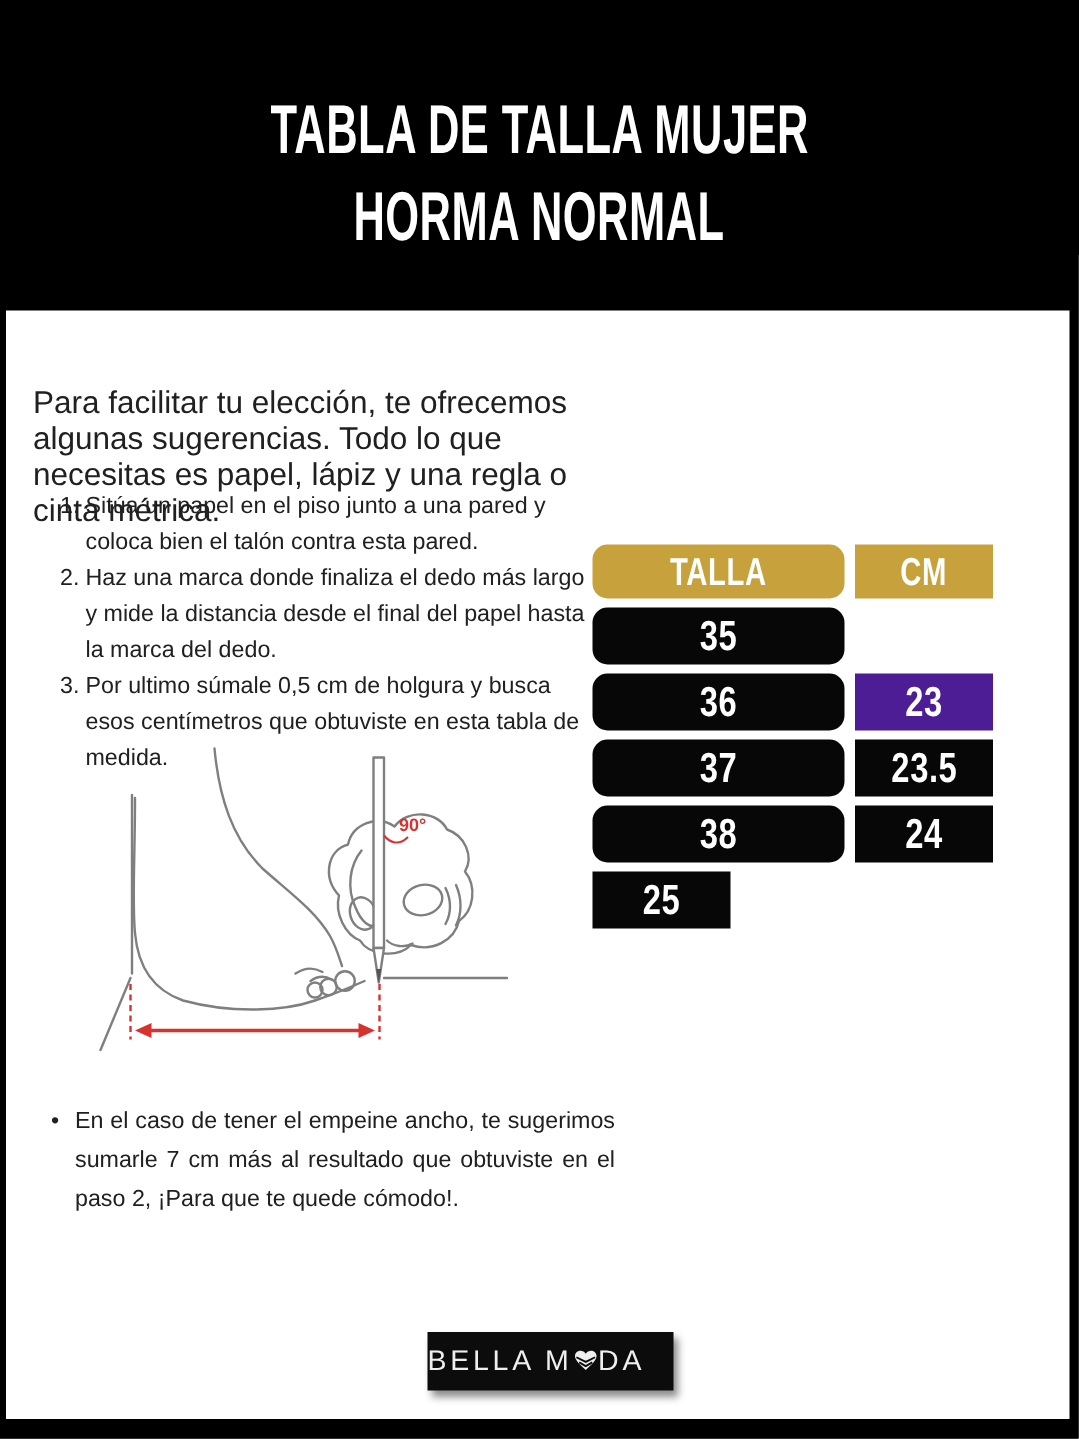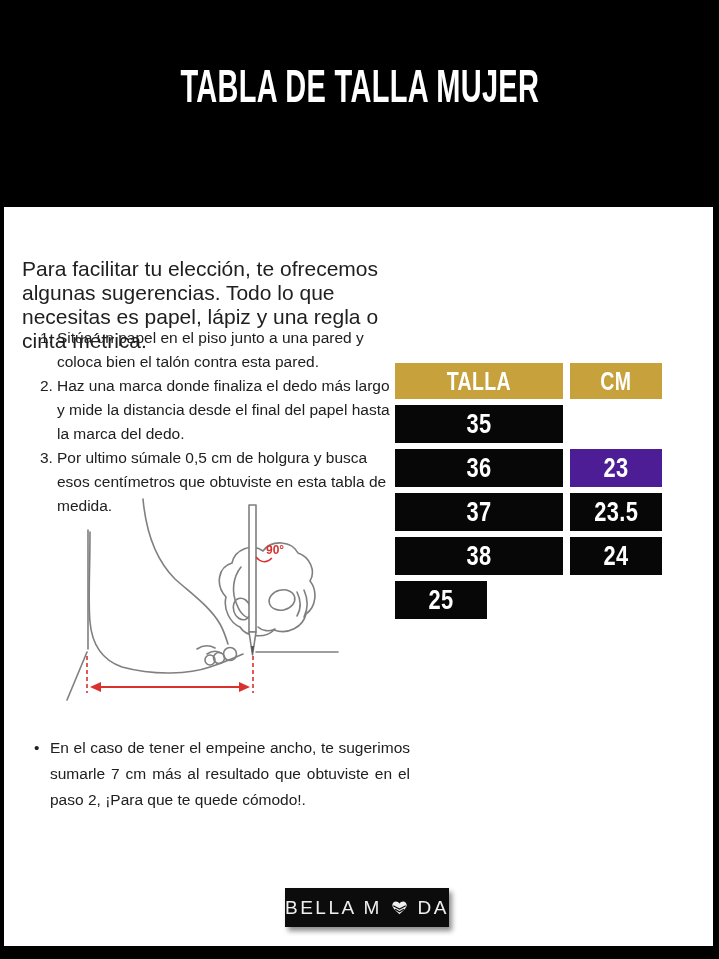--- a/index.html
+++ b/index.html
@@ -40,53 +40,56 @@
     list-style:none; position:relative; padding-left:17px;
   }
   .steps li .num { position:absolute; left:0; top:0; }
   
   .size-table { position:absolute; left:391px; top:156px; }
   .t-row { display:flex; gap:7px; margin-bottom:6px; }
   .cell {
     display:flex; align-items:center; justify-content:center;
     color:#fff; overflow:hidden;
   }
-  .col-talla { width:168px; }
+  .col-talla { width:168px;border-radius:10px; }
   .col-cm   { width:92px; }
   .th { height:36px; }
   .td { height:38px; }
   .th .cond { font-size:26px; transform:scaleX(0.75); }
   .td .cond { font-size:28px; transform:scaleX(0.78); }
   
   .illustration { position:absolute; left:56px; top:290px; width:310px; height:205px; }
   
   .note-wrap {
     position:absolute; left:26px; top:528px; width:380px;
     display:flex; font-size:15.5px; line-height:26px;
   }
   .note-bullet { width:20px; flex:0 0 20px; text-align:left; padding-left:4px; }
   .note-text { flex:1; text-align:justify; }
   
   .brand {
     position:absolute; left:281px; top:681px; width:164px; height:39px;
     background:#0c0c0c; color:#efefef;
-    display:flex; align-items:center; justify-content:space-between;
+    display:flex; align-items:center; justify-content:flex-start;
     font-size:19px; letter-spacing:2.5px;
     box-shadow:3px 4px 5px rgba(0,0,0,0.45);
   }
   .brand .heart { margin:0 1px; display:inline-block; position:relative; top:1px; }
 </style>
 </head>
 <body>
 
 <div class="page">
 
   <div class="title-block">
     <div class="title-line">
       <span class="cond">TABLA DE TALLA MUJER</span>
+    </div>
+    <div class="title-line">
+      <span class="cond">HORMA NORMAL</span>
     </div>
   </div>
 
   <div class="panel">
 
     <p class="intro">Para facilitar tu elección, te ofrecemos algunas sugerencias. Todo lo que necesitas es papel, lápiz y una regla o cinta métrica.</p>
 
     <ol class="steps">
       <li>
         <span class="num">1.</span>

